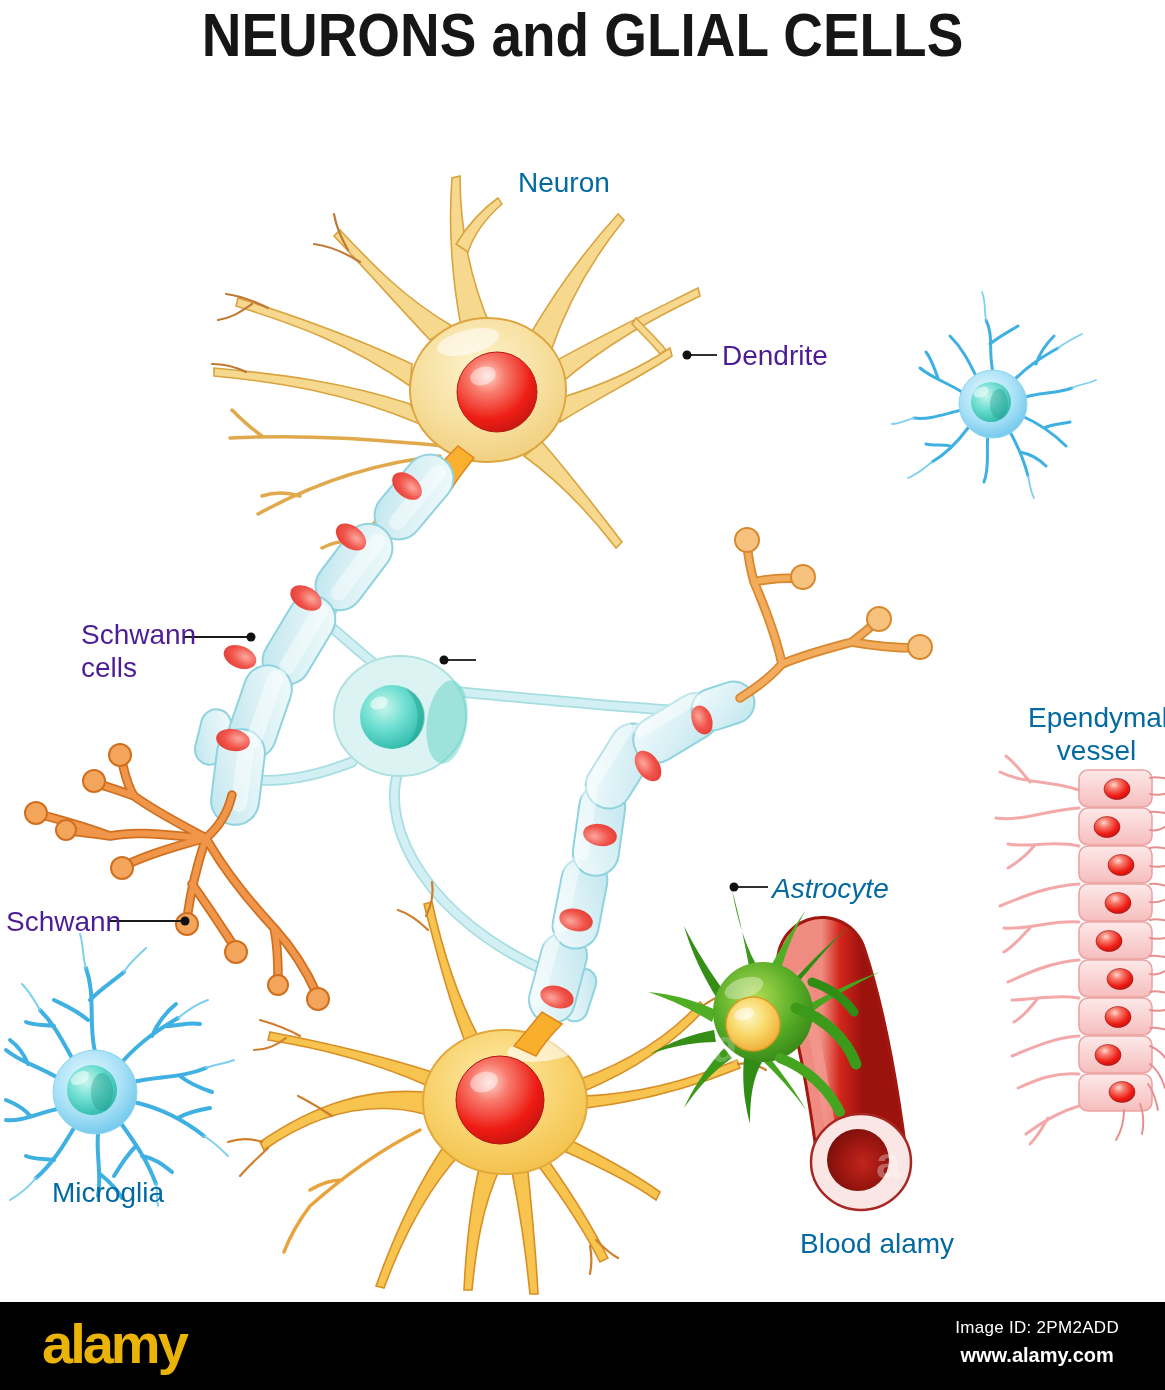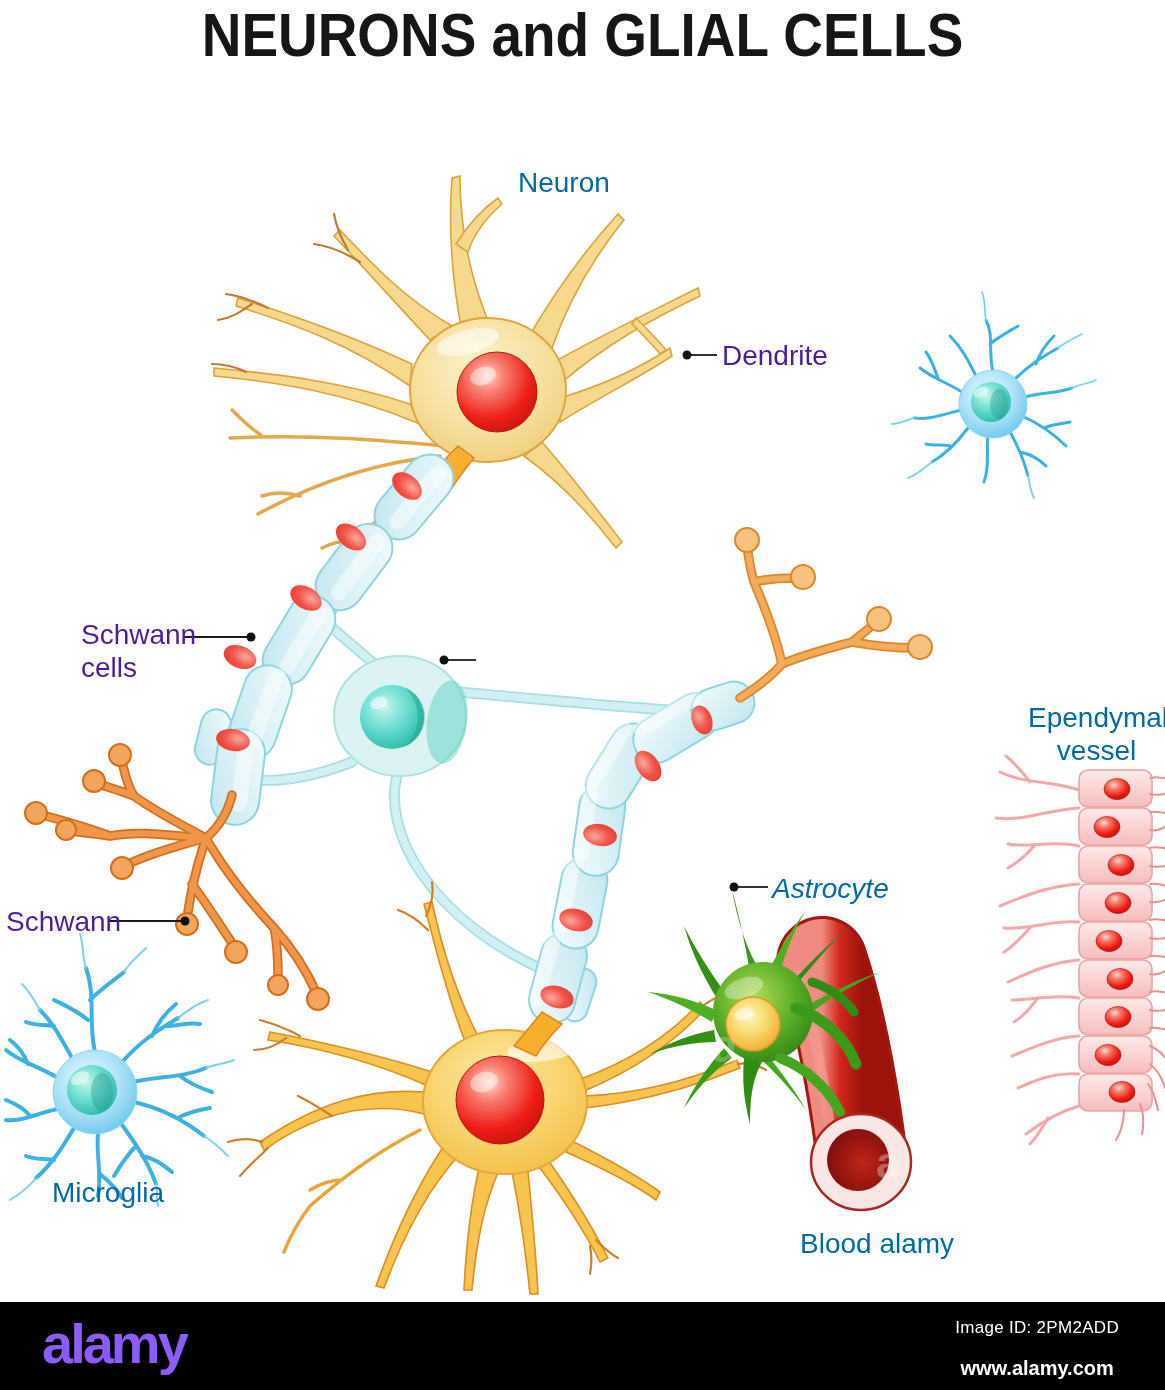--- a/index.html
+++ b/index.html
@@ -8,24 +8,24 @@
   .scene{position:absolute;left:0;top:0;}
   .title{position:absolute;left:0;right:0;top:0px;text-align:center;
          font-size:61px;font-weight:bold;color:#161616;letter-spacing:0px;
          transform:scaleX(.9);transform-origin:50% 0;white-space:nowrap;}
   .lbl{position:absolute;font-size:28px;line-height:1.18;white-space:nowrap;}
   .blue{color:#0369a1;}
   .black{color:#4c1d95;}
   .center{text-align:center;}
   .bar{position:absolute;left:0;top:1302px;width:1165px;height:88px;background:#000;}
   .alamy{position:absolute;left:42px;top:50%;transform:translateY(-54%);
-         color:#8b5cf6;font-size:56px;font-weight:bold;letter-spacing:-3px;}
+         color:#eab308;font-size:56px;font-weight:bold;letter-spacing:-3px;}
   .barright{position:absolute;right:46px;top:16px;text-align:center;color:#fff;}
   .imgid{font-size:17px;letter-spacing:.3px;}
-  .url{font-size:20px;font-weight:bold;margin-top:19px;}
+  .url{font-size:20px;font-weight:bold;margin-top:6px;}
 </style>
 </head>
 <body>
 
 <div class="canvas">
 
 <svg class="scene" width="1165" height="1302" viewBox="0 0 1165 1302">
   <defs>
     <radialGradient id="gYellow" cx="45%" cy="35%" r="75%">
       <stop offset="0%" stop-color="#fdf4d0"></stop>

